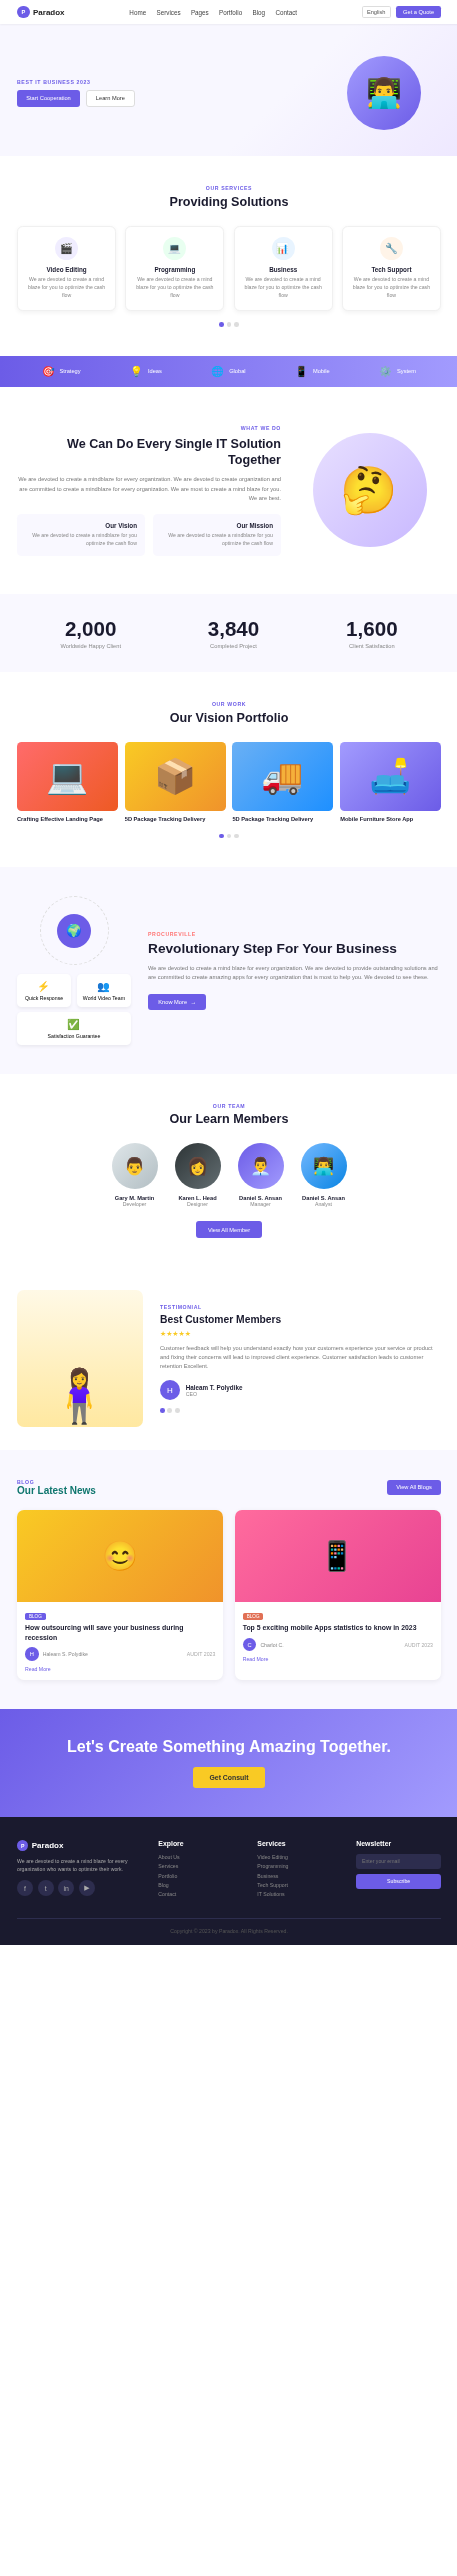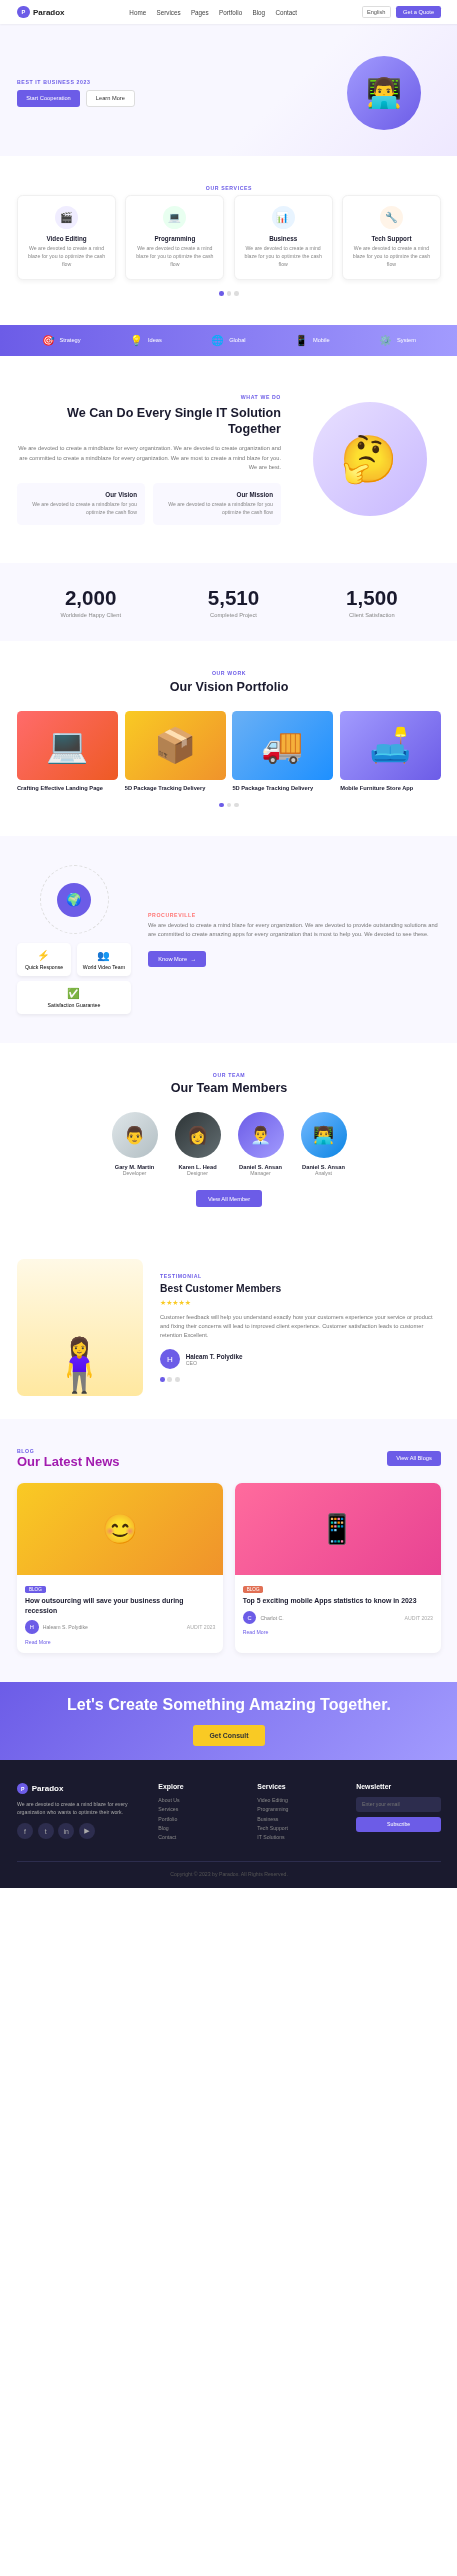--- a/index.html
+++ b/index.html
@@ -116,40 +116,40 @@
     .test-desc { font-size: 5.7px; color: #777; line-height: 1.6; margin-bottom: 9.2px; }
     .test-author { display: flex; align-items: center; gap: 5.7px; }
     .test-avatar { width: 20px; height: 20px; border-radius: 50%; background: #6c5ce7; display: flex; align-items: center; justify-content: center; color: #fff; font-size: 8px; }
     .test-author-name { font-size: 6.3px; font-weight: 600; color: #1a1a2e; }
     .test-author-role { font-size: 5.2px; color: #888; }
 
     
     .news-section { padding: 29px 17px; background: #f9f8ff; }
     .news-header { display: flex; justify-content: space-between; align-items: center; margin-bottom: 14.3px; }
     .news-label { font-size: 5.2px; color: #6c5ce7; font-weight: 700; letter-spacing: 0.6px; }
-    .news-title-h { font-size: 13px; font-weight: 800; color: #a21caf; }
+    .news-title-h { font-size: 10px; font-weight: 800; color: #0f766e; }
     .view-all-news { background: #6c5ce7; color: #fff; padding: 4.6px 9.2px; border-radius: 2.9px; font-size: 5.7px; cursor: pointer; border: none; }
     .news-grid { display: grid; grid-template-columns: 1fr 1fr; gap: 11.4px; }
     .news-card { background: #fff; border-radius: 6.9px; overflow: hidden; box-shadow: 0 1.1px 5.7px rgba(0,0,0,0.06); }
     .news-img { height: 92px; }
     .news-img-1 { background: linear-gradient(135deg, #f9ca24, #f0932b); display: flex; align-items: center; justify-content: center; font-size: 29px; }
     .news-img-2 { background: linear-gradient(135deg, #ff6b9d, #e84393); display: flex; align-items: center; justify-content: center; font-size: 29px; }
     .news-card-body { padding: 8px; }
     .news-tag { display: inline-block; font-size: 4.6px; color: #fff; padding: 1.1px 4px; border-radius: 1.7px; margin-bottom: 3.4px; }
     .news-tag.tech { background: #6c5ce7; }
     .news-tag.app { background: #e17055; }
     .news-card-title { font-size: 6.9px; font-weight: 700; color: #1a1a2e; margin-bottom: 4.6px; line-height: 1.4; }
     .news-card-author { display: flex; align-items: center; gap: 4px; }
     .news-author-avatar { width: 13.7px; height: 13.7px; border-radius: 50%; background: #6c5ce7; display: flex; align-items: center; justify-content: center; color: #fff; font-size: 5.7px; }
     .news-author-name { font-size: 5.2px; color: #888; }
     .news-date { font-size: 5.2px; color: #aaa; margin-left: auto; }
     .news-read-more { font-size: 5.2px; color: #6c5ce7; cursor: pointer; }
 
     
-    .cta-section { background: linear-gradient(135deg, #6c5ce7, #a29bfe); padding: 14px 17px; text-align: center; color: #fff; }
+    .cta-section { background: linear-gradient(135deg, #6c5ce7, #a29bfe); padding: 29px 17px; text-align: center; color: #fff; }
     .cta-title { font-size: 16px; font-weight: 800; margin-bottom: 11.4px; }
     .cta-btn { background: #f9ca24; color: #333; padding: 6.9px 16px; border-radius: 2.9px; font-size: 6.9px; font-weight: 600; cursor: pointer; border: none; }
 
     
     footer { background: #1a1a2e; color: #aaa; padding: 23px 17px 11.4px; }
     .footer-grid { display: grid; grid-template-columns: 1.5fr 1fr 1fr 1fr; gap: 14.3px; margin-bottom: 17px; }
     .footer-brand { }
     .footer-logo { display: flex; align-items: center; gap: 3.4px; color: #fff; font-weight: 700; font-size: 8px; margin-bottom: 5.7px; }
     .footer-logo-icon { width: 11.4px; height: 11.4px; background: #6c5ce7; border-radius: 50%; display: flex; align-items: center; justify-content: center; color: #fff; font-size: 5.2px; }
     .footer-desc { font-size: 5.2px; line-height: 1.6; margin-bottom: 6.9px; }
@@ -197,20 +197,21 @@
       <button class="btn-secondary">Learn More</button>
     </div>
   </div>
   <div class="hero-image">
     <div class="hero-3d">👨‍💻</div>
   </div>
 </section>
 
 <section class="section">
   <div class="section-label">Our Services</div>
+  <h2 class="section-title">Providing Solutions</h2>
   <div class="cards-grid">
     <div class="card">
       <div class="card-icon purple">🎬</div>
       <div class="card-title">Video Editing</div>
       <div class="card-desc">We are devoted to create a mind blaze for you to optimize the cash flow</div>
     </div>
     <div class="card">
       <div class="card-icon green">💻</div>
       <div class="card-title">Programming</div>
       <div class="card-desc">We are devoted to create a mind blaze for you to optimize the cash flow</div>
@@ -276,25 +277,25 @@
     <div class="it-3d">🤔</div>
   </div>
 </section>
 
 <div class="stats-section">
   <div class="stat-item">
     <div class="stat-num">2,000</div>
     <div class="stat-label">Worldwide Happy Client</div>
   </div>
   <div class="stat-item">
-    <div class="stat-num">5,510</div>
+    <div class="stat-num">3,840</div>
     <div class="stat-label">Completed Project</div>
   </div>
   <div class="stat-item">
-    <div class="stat-num">1,500</div>
+    <div class="stat-num">1,600</div>
     <div class="stat-label">Client Satisfaction</div>
   </div>
 </div>
 
 <section class="portfolio-section">
   <div class="section-label">Our Work</div>
   <h2 class="section-title">Our Vision Portfolio</h2>
   <div class="portfolio-grid">
     <div class="portfolio-item">
       <div class="portfolio-img portfolio-img-1">
@@ -343,31 +344,32 @@
         <div>World Video Team</div>
       </div>
       <div class="rev-item-small" style="grid-column: span 2;">
         <div class="icon">✅</div>
         <div>Satisfaction Guarantee</div>
       </div>
     </div>
   </div>
   <div class="rev-text">
     <div class="rev-label">PROCUREVILLE</div>
+    <h2 class="rev-title">Revolutionary Step For Your Business</h2>
     <p class="rev-desc">We are devoted to create a mind blaze for every organization. We are devoted to provide outstanding solutions and are committed to create amazing apps for every organization that is most to help you. We devoted to see these.</p>
     <button class="rev-btn">
       <span>Know More</span>
       <span>→</span>
     </button>
   </div>
 </section>
 
 <section class="team-section">
   <div class="section-label">Our Team</div>
-  <h2 class="section-title">Our Team Members</h2>
+  <h2 class="section-title">Our Learn Members</h2>
   <div class="team-grid">
     <div class="team-member">
       <div class="team-avatar team-avatar-1">👨</div>
       <div class="team-name">Gary M. Martin</div>
       <div class="team-role">Developer</div>
     </div>
     <div class="team-member">
       <div class="team-avatar team-avatar-2">👩</div>
       <div class="team-name">Karen L. Head</div>
       <div class="team-role">Designer</div>

